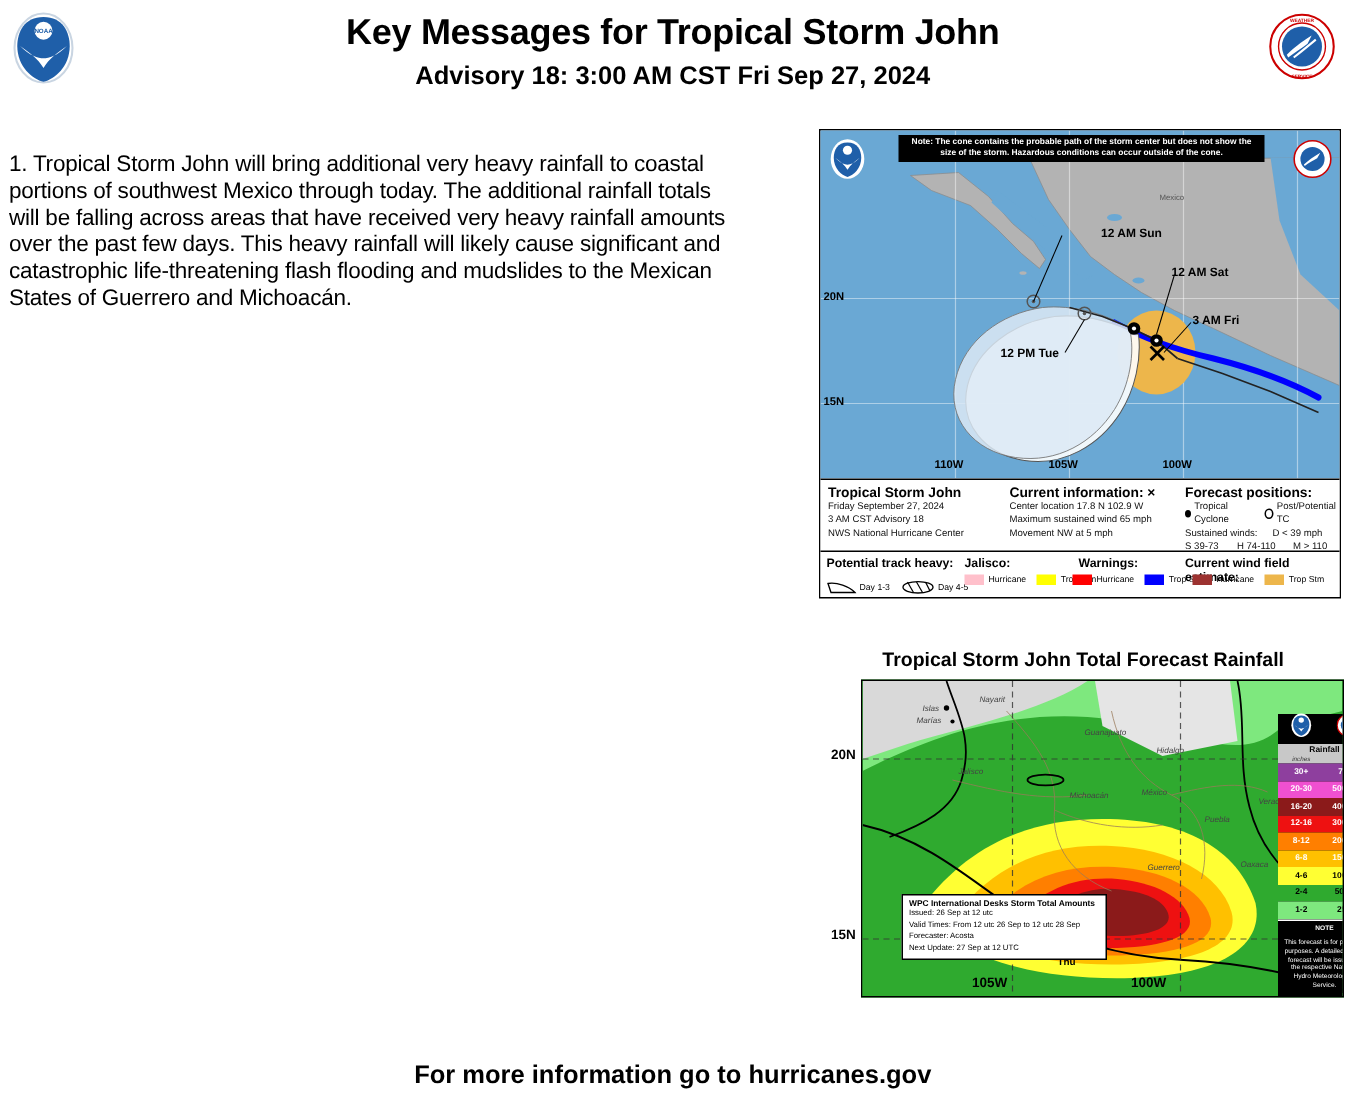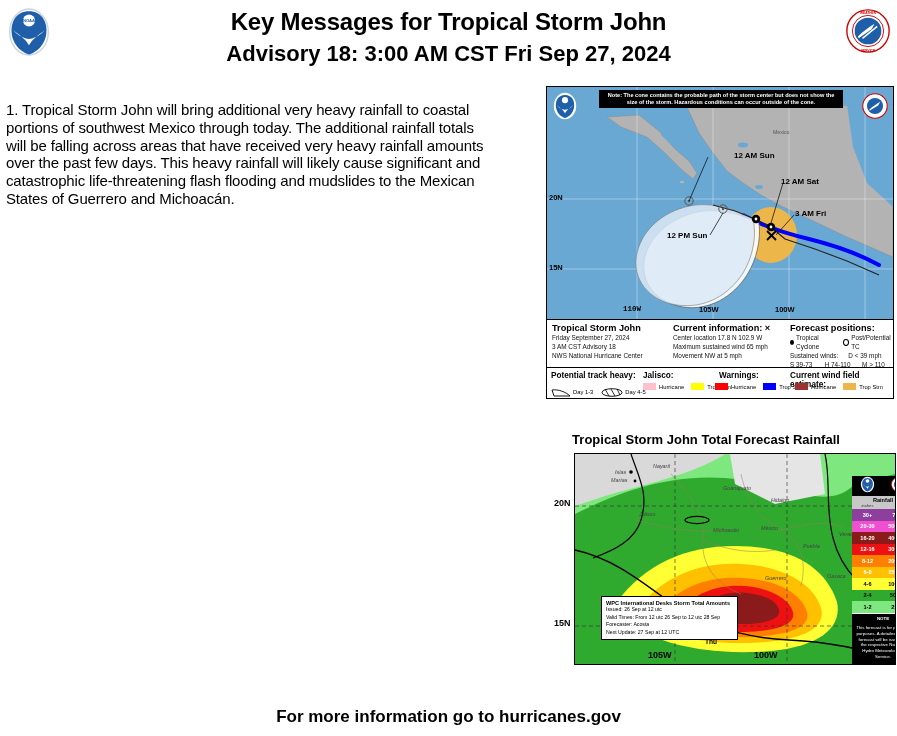--- a/index.html
+++ b/index.html
@@ -21,21 +21,21 @@
   #header-title {
     left: 0; top: 8px; width: 897px;
     text-align: center;
     font-size: 24px;
     font-weight: bold;
     letter-spacing: -0.2px;
   }
   #header-subtitle {
     left: 0; top: 41px; width: 897px;
     text-align: center;
-    font-size: 22px;
+    font-size: 17px;
     font-weight: bold;
   }
   #noaa-logo-header { left: 6px; top: 6px; width: 46px; height: 52px; }
   #nws-logo-header  { left: 845px; top: 5px; width: 46px; height: 52px; }
 
   
   #messages {
     left: 6px; top: 86px; width: 480px;
   }
   .message-item {
@@ -96,21 +96,21 @@
     box-sizing: border-box;
     background: #fff;
   }
   .legend-head { font-size: 8.2px; font-weight: bold; }
   .legend-sub  { font-size: 5.8px; }
   .swatch { width: 13px; height: 7px; display: inline-block; vertical-align: -1px; }
 
   
   #rain-graphic { left: 556px; top: 432px; width: 340px; height: 236px; }
   #rain-title {
-    left: 0; top: 0; width: 300px; text-align: center;
+    left: 0; top: 0; width: 300px; text-align: right;
     font-size: 13px; font-weight: bold;
   }
   #rain-map {
     left: 18px; top: 21px; width: 322px; height: 212px;
     border: 1.5px solid #000;
     box-sizing: border-box;
     background: #2fbf2f;
     overflow: hidden;
   }
   #rain-legend {
@@ -232,27 +232,27 @@
       <line x1="176" y1="126" x2="163" y2="148" stroke="#000" stroke-width="0.7"></line>
       <line x1="247" y1="128" x2="229" y2="148" stroke="#000" stroke-width="0.7"></line>
     </svg>
 
     <div class="abs" id="cone-note">Note: The cone contains the probable path of the storm center but does not show the size of the storm. Hazardous conditions can occur outside of the cone.</div>
 
     <div class="abs" style="left:226px;top:42px;font-size:5.2px;color:#555;">Mexico</div>
 
     <div class="abs lat-label" style="left:2px;top:106px;">20N</div>
     <div class="abs lat-label" style="left:2px;top:176px;">15N</div>
-    <div class="abs lon-label" style="left:76px;top:218px;font-family:Liberation Mono, monospace;">110W</div>
+    <div class="abs lon-label" style="left:76px;top:218px;">110W</div>
     <div class="abs lon-label" style="left:152px;top:218px;">105W</div>
     <div class="abs lon-label" style="left:228px;top:218px;">100W</div>
 
     <div class="abs" style="left:149px;top:64px;font-size:8px;font-weight:bold;margin-left:38px;">12 AM Sun</div>
     <div class="abs" style="left:234px;top:90px;font-size:8px;font-weight:bold;">12 AM Sat</div>
-    <div class="abs" style="left:120px;top:144px;font-size:8px;font-weight:bold;">12 PM Sun</div>
+    <div class="abs" style="left:120px;top:144px;font-size:8px;font-weight:bold;">12 PM Tue</div>
     <div class="abs" style="left:248px;top:122px;font-size:8px;font-weight:bold;">3 AM Fri</div>
 
     <div class="abs" style="left:5px;top:5px;width:26px;height:28px;">
       <svg viewBox="0 0 100 110" width="26" height="28">
         <ellipse cx="50" cy="55" rx="44" ry="52" fill="#ffffff"></ellipse>
         <path d="M50 12 C24 12 14 32 14 52 C14 80 34 98 50 102 C66 98 86 80 86 52 C86 32 76 12 50 12 Z" fill="#1f5fa9"></path>
         <circle cx="50" cy="32" r="12" fill="#ffffff"></circle>
         <path d="M18 52 C31 62 42 70 50 83 C58 70 69 62 82 52 C69 66 58 70 50 70 C42 70 31 66 18 52 Z" fill="#ffffff"></path>
       </svg>
     </div>

